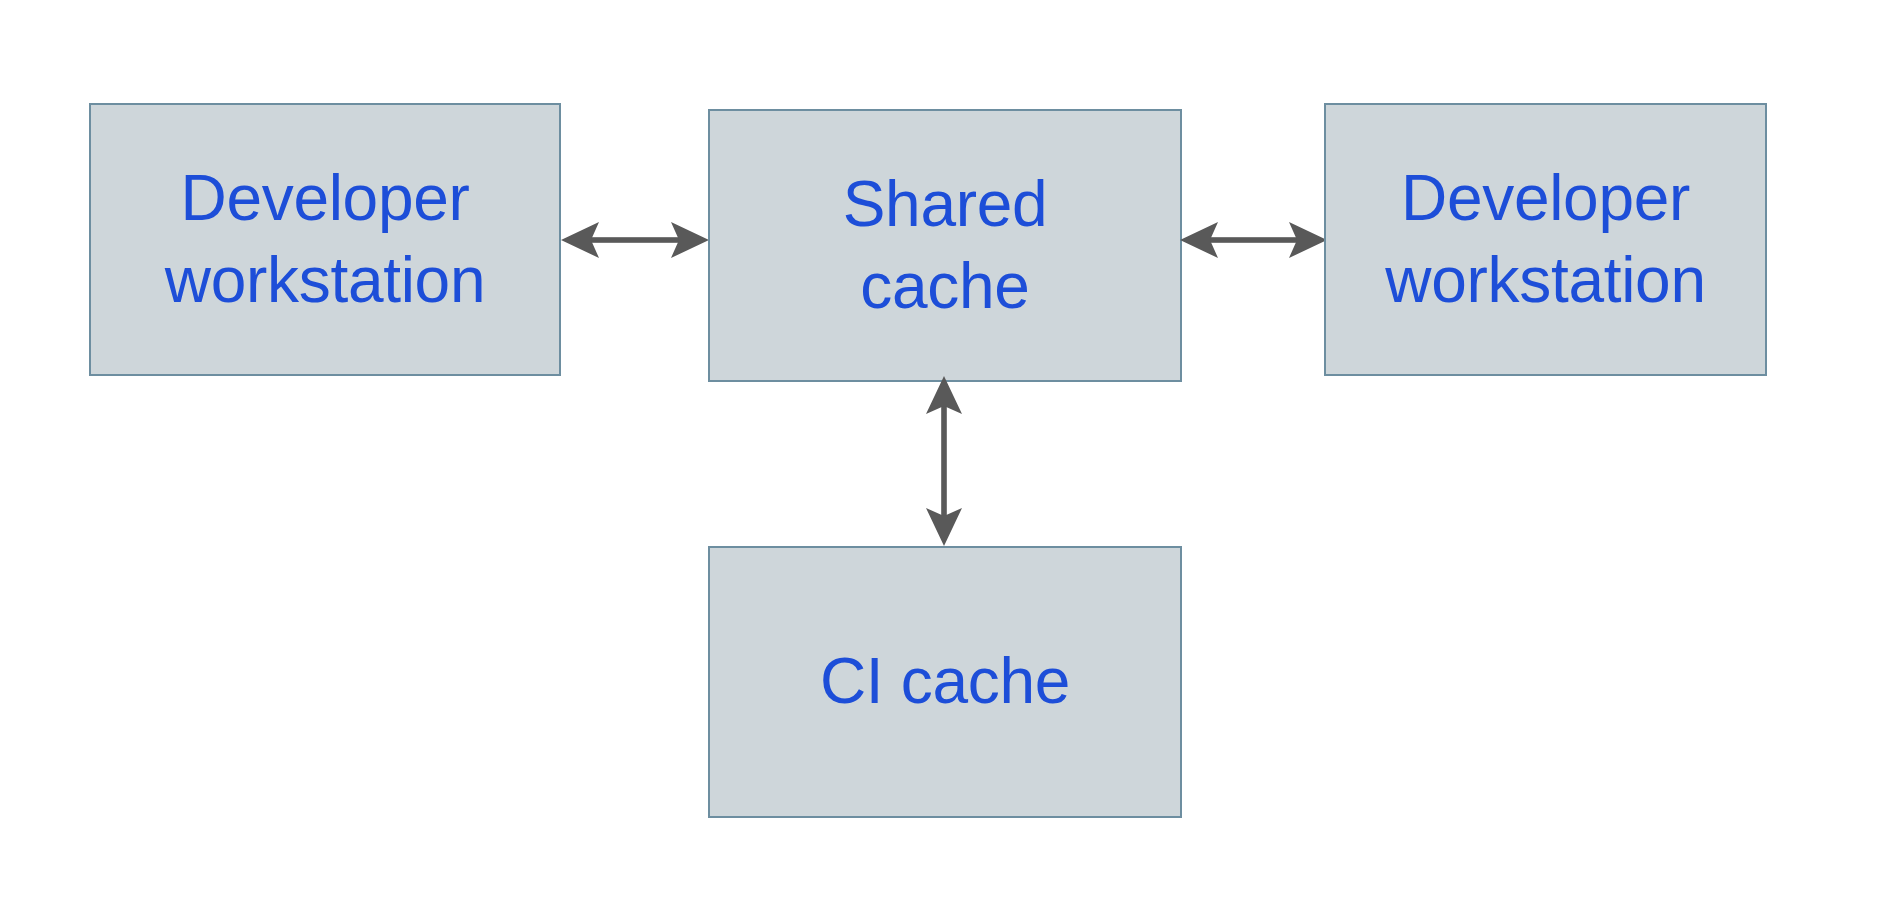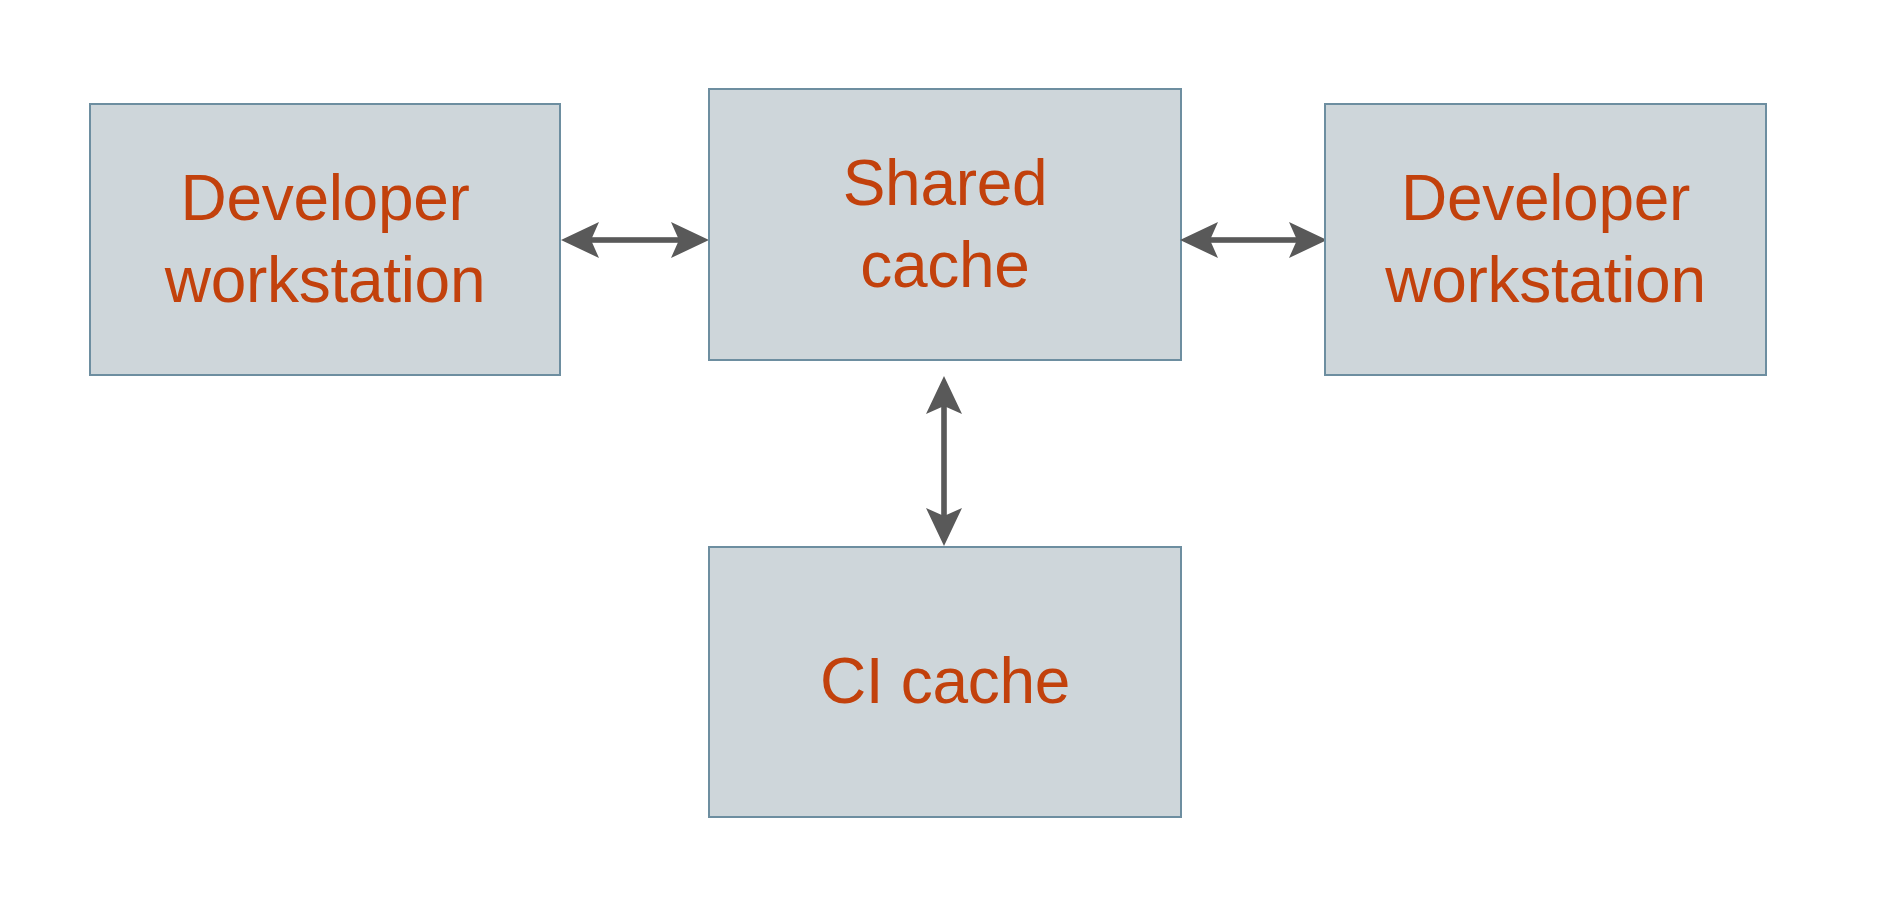--- a/index.html
+++ b/index.html
@@ -27,33 +27,33 @@
     position: absolute;
     box-sizing: border-box;
     background: #ced6da;
     border: 2px solid #6d8ea0;
     display: flex;
     align-items: center;
     justify-content: center;
     text-align: center;
   }
   .node-label {
-    color: #c2410c;
+    color: #1d4ed8;
     font-family: "Liberation Sans", sans-serif;
     font-size: 64px;
     font-weight: 400;
     line-height: 1.28;
     letter-spacing: -0.3px;
     white-space: pre-line;
     padding: 0 8px;
   }
 
   
   #node-dev-left   { left: 89px;   top: 103px; width: 472px; height: 273px; }
-  #node-shared     { left: 708px;  top: 88px; width: 474px; height: 273px; }
+  #node-shared     { left: 708px;  top: 109px; width: 474px; height: 273px; }
   #node-dev-right  { left: 1324px; top: 103px; width: 443px; height: 273px; }
   #node-ci         { left: 708px;  top: 546px; width: 474px; height: 272px; }
 
   
   #node-dev-right .node-label { padding: 0 2px; }
 
   
   .connector {
     position: absolute;
     overflow: visible;

